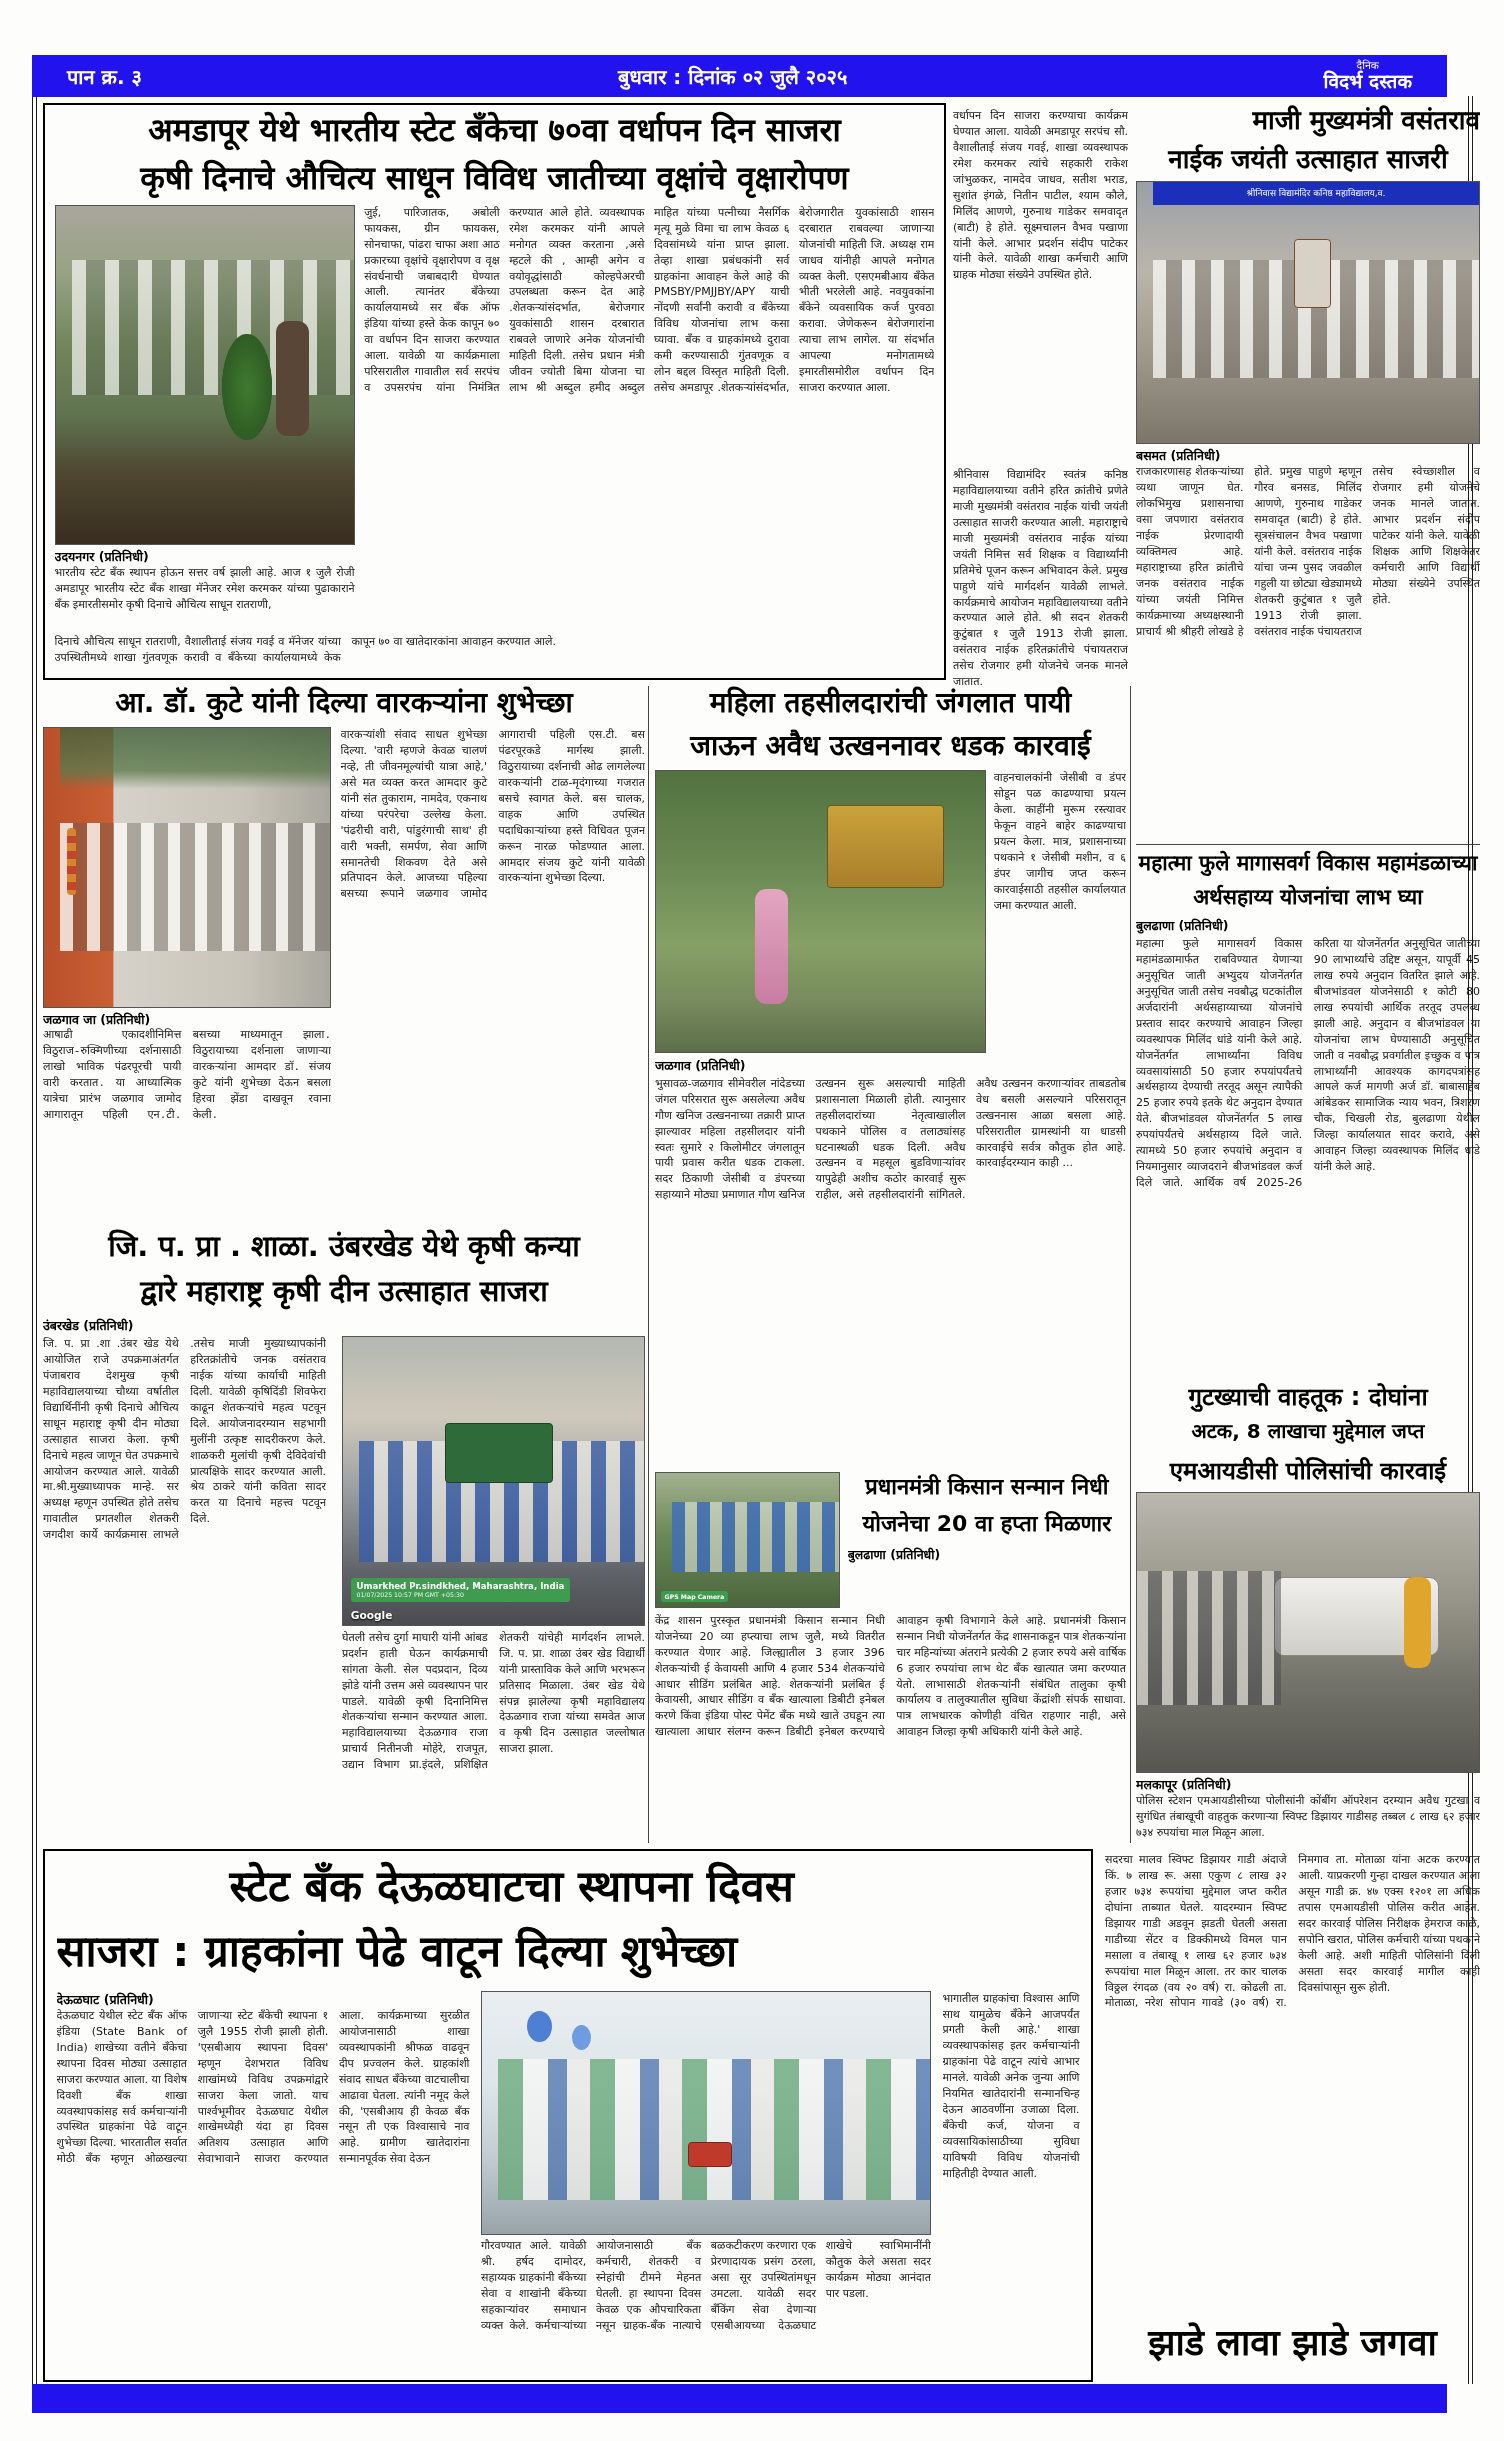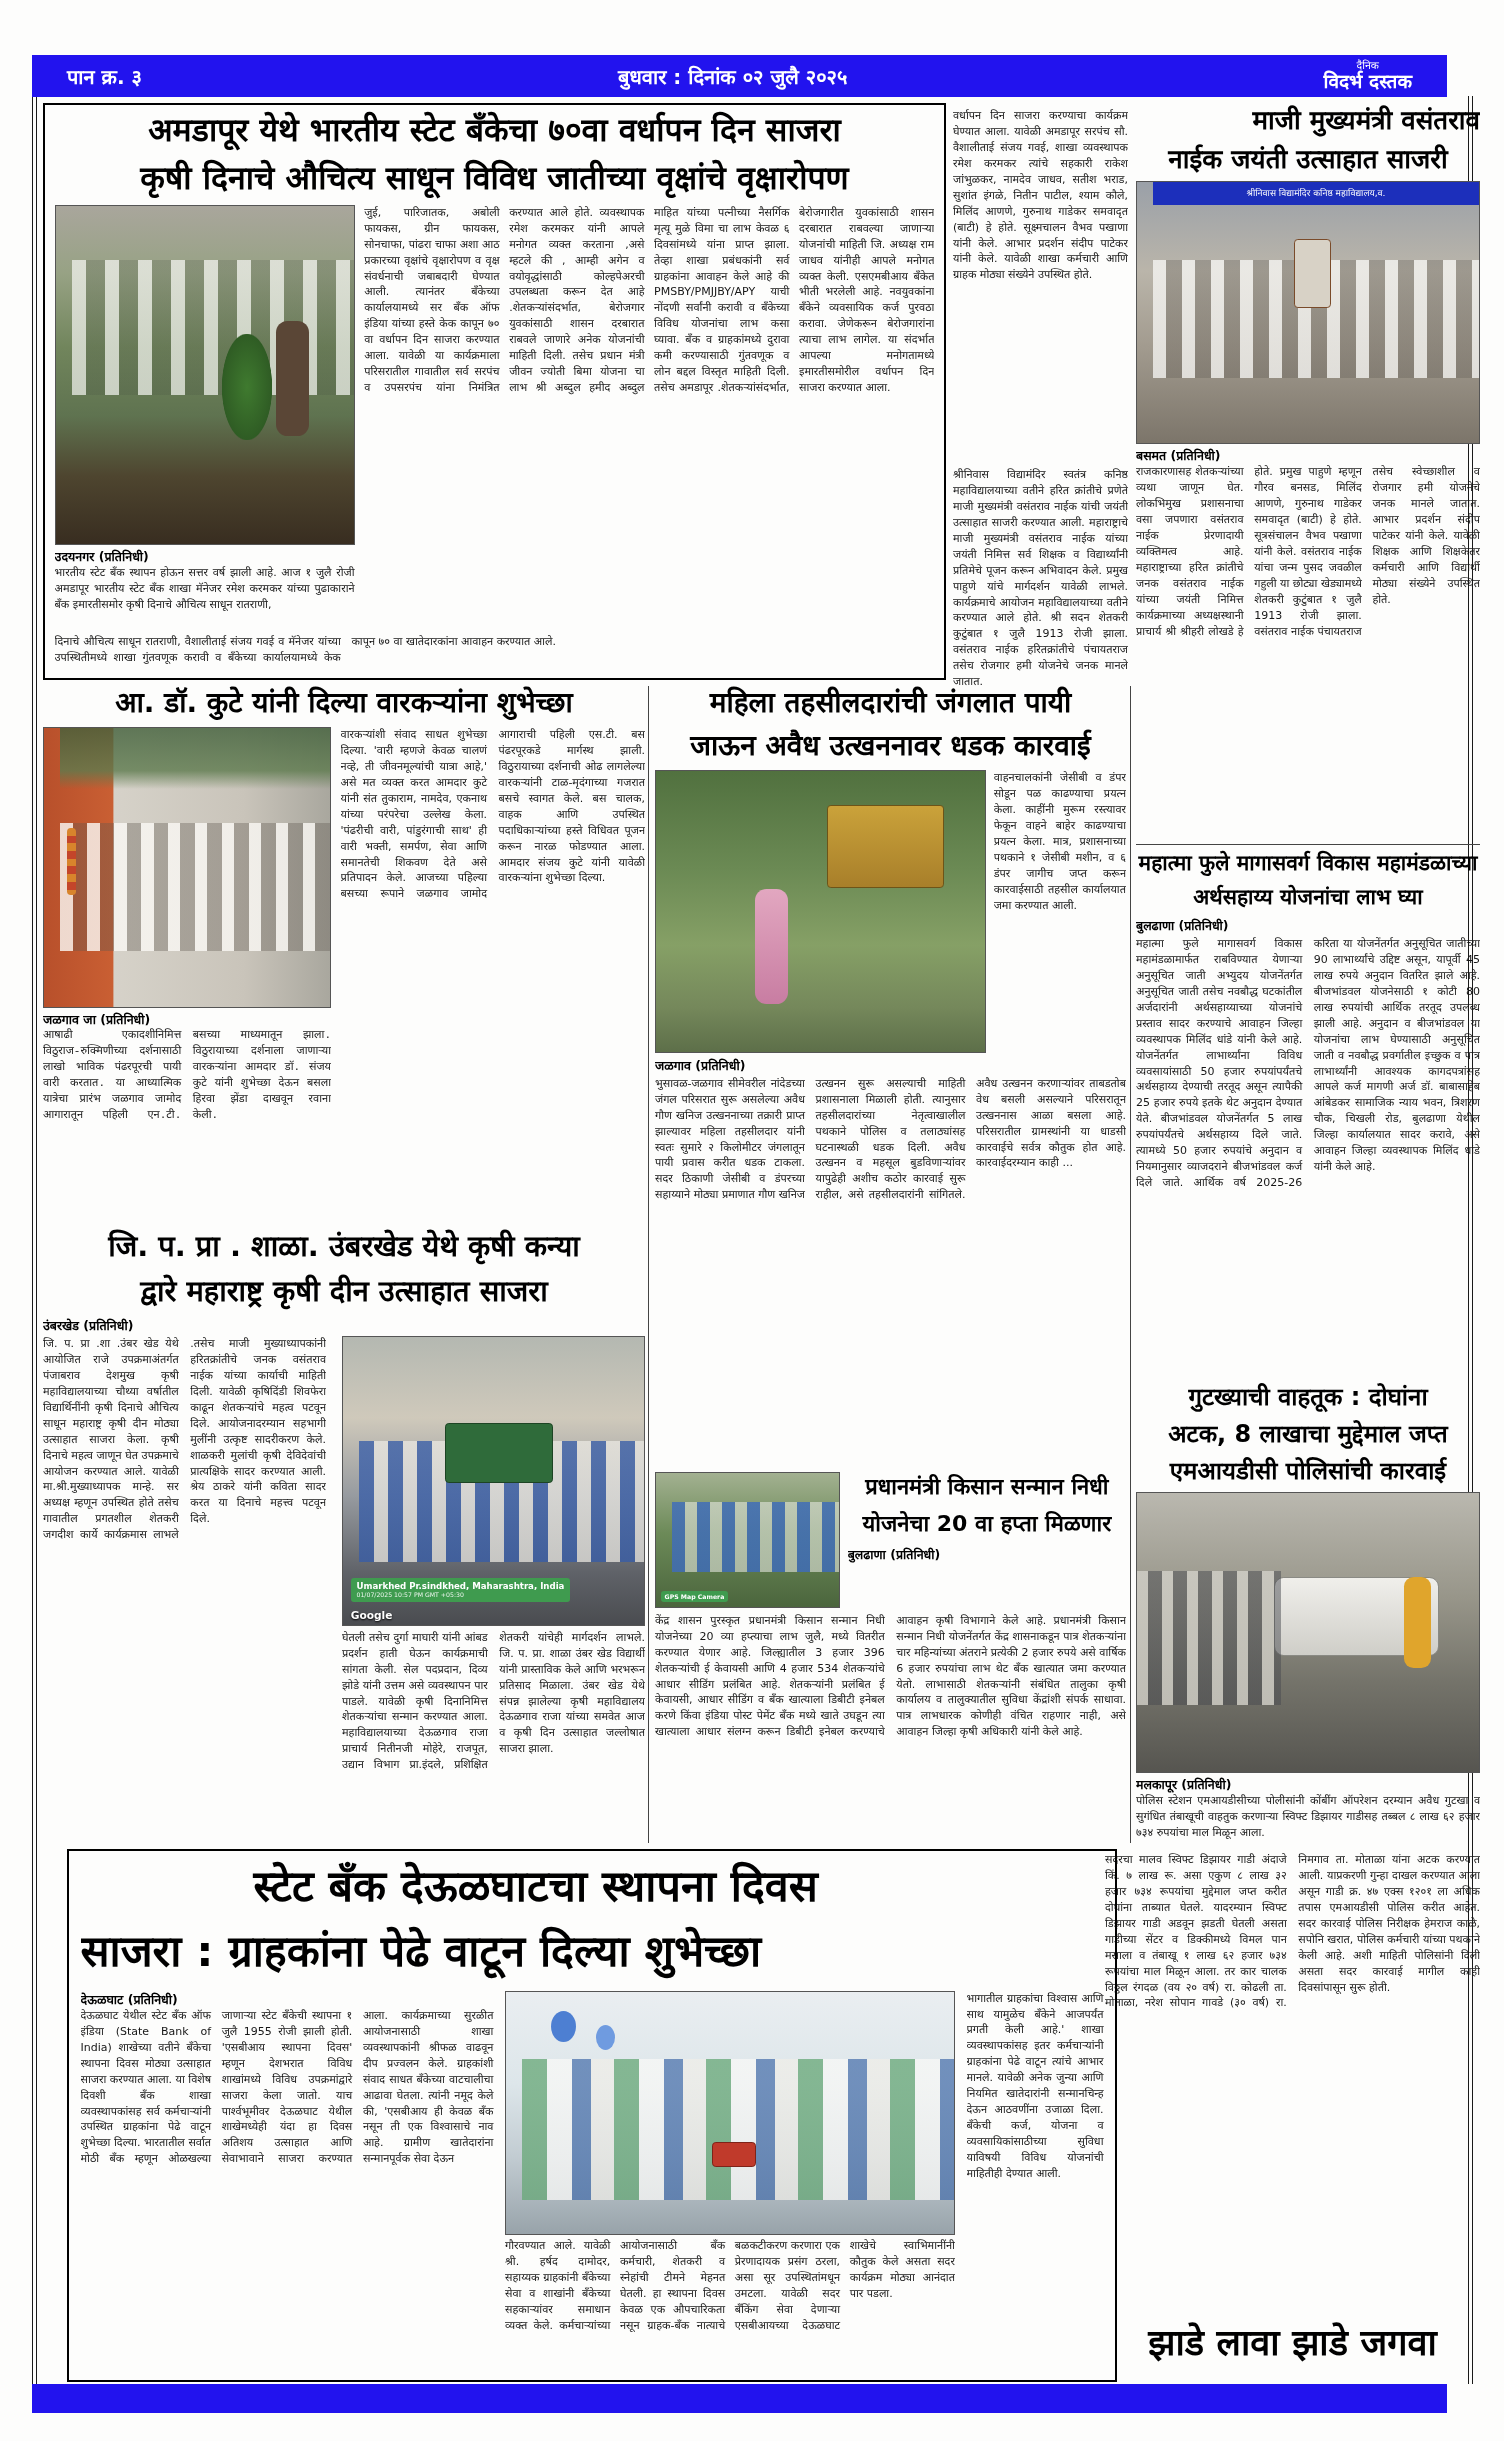--- a/index.html
+++ b/index.html
@@ -156,34 +156,34 @@
         <div class="hl" style="font-size:22px;height:37px;">प्रधानमंत्री किसान सन्मान निधी</div>
         <div class="hl" style="font-size:22px;height:37px;">योजनेचा 20 वा हप्ता मिळणार</div>
         <div class="dateline" style="height:19px;">बुलढाणा (प्रतिनिधी)</div>
       </div>
     </div>
     <div class="body-txt cols-2" style="height:227px;margin-top:4.8px;">केंद्र शासन पुरस्कृत प्रधानमंत्री किसान सन्मान निधी योजनेच्या 20 व्या हप्त्याचा लाभ जुलै, मध्ये वितरीत करण्यात येणार आहे. जिल्ह्यातील 3 हजार 396 शेतकऱ्यांची ई केवायसी आणि 4 हजार 534 शेतकऱ्यांचे आधार सीडिंग प्रलंबित आहे. शेतकऱ्यांनी प्रलंबित ई केवायसी, आधार सीडिंग व बँक खात्याला डिबीटी इनेबल करणे किंवा इंडिया पोस्ट पेमेंट बँक मध्ये खाते उघडून त्या खात्याला आधार संलग्न करून डिबीटी इनेबल करण्याचे आवाहन कृषी विभागाने केले आहे. प्रधानमंत्री किसान सन्मान निधी योजनेंतर्गत केंद्र शासनाकडून पात्र शेतकऱ्यांना चार महिन्यांच्या अंतराने प्रत्येकी 2 हजार रुपये असे वार्षिक 6 हजार रुपयांचा लाभ थेट बँक खात्यात जमा करण्यात येतो. लाभासाठी शेतकऱ्यांनी संबंधित तालुका कृषी कार्यालय व तालुक्यातील सुविधा केंद्रांशी संपर्क साधावा. पात्र लाभधारक कोणीही वंचित राहणार नाही, असे आवाहन जिल्हा कृषी अधिकारी यांनी केले आहे.</div>
   </div>
 
   <div class="abs" style="left:1136px;top:1381px;width:344px;height:462px;">
     <div class="hl" style="font-size:24px;height:37px;">गुटख्याची वाहतूक : दोघांना</div>
-    <div class="hl" style="font-size:24px;height:37px;">अटक, 8 लाखाचा मुद्देमाल जप्त</div>
+    <div class="hl" style="font-size:20px;height:37px;">अटक, 8 लाखाचा मुद्देमाल जप्त</div>
     <div class="hl" style="font-size:24px;height:37px;">एमआयडीसी पोलिसांची कारवाई</div>
     <div class="photo ph-h" style="height:279px;">
       <div class="blob" style="left:40%;top:30%;width:163px;height:77px;background:linear-gradient(180deg,#f0efeb,#cfcec8);border-radius:9.6px;border:1px solid #8a8a84;"></div>
       <div class="band" style="top:28%;height:48%;left:0;width:42%;background:repeating-linear-gradient(90deg,rgba(210,208,200,.9) 0 11.5px,rgba(70,72,78,.55) 11.5px 25px);opacity:.9;"></div>
       <div class="blob" style="left:78%;top:30%;width:27px;height:91px;background:#e0a52c;border-radius:9.6px;"></div>
     </div>
     <div class="dateline" style="margin-top:2.9px;height:17.3px;">मलकापूर (प्रतिनिधी)</div>
     <div class="body-txt" style="height:48px;">पोलिस स्टेशन एमआयडीसीच्या पोलीसांनी कोंबींग ऑपरेशन दरम्यान अवैध गुटखा व सुगंधित तंबाखूची वाहतुक करणाऱ्या स्विफ्ट डिझायर गाडीसह तब्बल ८ लाख ६२ हजार ७३४ रुपयांचा माल मिळून आला.</div>
   </div>
 
   <div class="abs body-txt cols-2" style="left:1105px;top:1852px;width:375px;height:453px;">सदरचा मालव स्विफ्ट डिझायर गाडी अंदाजे किं. ७ लाख रू. असा एकुण ८ लाख ३२ हजार ७३४ रूपयांचा मुद्देमाल जप्त करीत दोघांना ताब्यात घेतले. यादरम्यान स्विफ्ट डिझायर गाडी अडवून झडती घेतली असता गाडीच्या सेंटर व डिक्कीमध्ये विमल पान मसाला व तंबाखू १ लाख ६२ हजार ७३४ रूपयांचा माल मिळून आला. तर कार चालक विठ्ठल रंगदळ (वय २० वर्ष) रा. कोढली ता. मोताळा, नरेश सोपान गावडे (३० वर्ष) रा. निमगाव ता. मोताळा यांना अटक करण्यात आली. याप्रकरणी गुन्हा दाखल करण्यात आला असून गाडी क्र. ४७ एक्स १२०१ ला अधिक तपास एमआयडीसी पोलिस करीत आहेत. सदर कारवाई पोलिस निरीक्षक हेमराज काळे, सपोनि खरात, पोलिस कर्मचारी यांच्या पथकाने केली आहे. अशी माहिती पोलिसांनी दिली असता सदर कारवाई मागील काही दिवसांपासून सुरू होती.</div>
 
-  <div class="abs boxed" style="left:43px;top:1849px;width:1050px;height:533px;padding:5.8px 11.5px;margin-left:24px;">
+  <div class="abs boxed" style="left:43px;top:1849px;width:1050px;height:533px;padding:5.8px 11.5px;">
     <div class="hl" style="font-size:43px;height:65px;text-align:left;padding-left:173px;">स्टेट बँक देऊळघाटचा स्थापना दिवस</div>
     <div class="hl" style="font-size:43px;height:65px;text-align:left;">साजरा : ग्राहकांना पेढे वाटून दिल्या शुभेच्छा</div>
     <div style="display:flex;gap:11.5px;height:382px;margin-top:3.8px;">
       <div style="width:413px;flex:none;">
         <div class="dateline" style="height:17.3px;">देऊळघाट (प्रतिनिधी)</div>
         <div class="body-txt cols-3" style="height:363px;">देऊळघाट येथील स्टेट बँक ऑफ इंडिया (State Bank of India) शाखेच्या वतीने बँकेचा स्थापना दिवस मोठ्या उत्साहात साजरा करण्यात आला. या विशेष दिवशी बँक शाखा व्यवस्थापकांसह सर्व कर्मचाऱ्यांनी उपस्थित ग्राहकांना पेढे वाटून शुभेच्छा दिल्या. भारतातील सर्वात मोठी बँक म्हणून ओळखल्या जाणाऱ्या स्टेट बँकेची स्थापना १ जुलै 1955 रोजी झाली होती. 'एसबीआय स्थापना दिवस' म्हणून देशभरात विविध शाखांमध्ये विविध उपक्रमांद्वारे साजरा केला जातो. याच पार्श्वभूमीवर देऊळघाट येथील शाखेमध्येही यंदा हा दिवस अतिशय उत्साहात आणि सेवाभावाने साजरा करण्यात आला. कार्यक्रमाच्या सुरळीत आयोजनासाठी शाखा व्यवस्थापकांनी श्रीफळ वाढवून दीप प्रज्वलन केले. ग्राहकांशी संवाद साधत बँकेच्या वाटचालीचा आढावा घेतला. त्यांनी नमूद केले की, 'एसबीआय ही केवळ बँक नसून ती एक विश्वासाचे नाव आहे. ग्रामीण खातेदारांना सन्मानपूर्वक सेवा देऊन</div>
       </div>
       <div style="width:450px;flex:none;">
         <div class="photo ph-i" style="height:242px;">
           <div class="band" style="top:28%;height:58%;background:repeating-linear-gradient(90deg,rgba(104,168,120,.85) 0 25px,rgba(248,248,246,.85) 25px 50px,rgba(70,110,170,.8) 50px 69px,rgba(240,238,232,.8) 69px 92px);opacity:.9;"></div>

